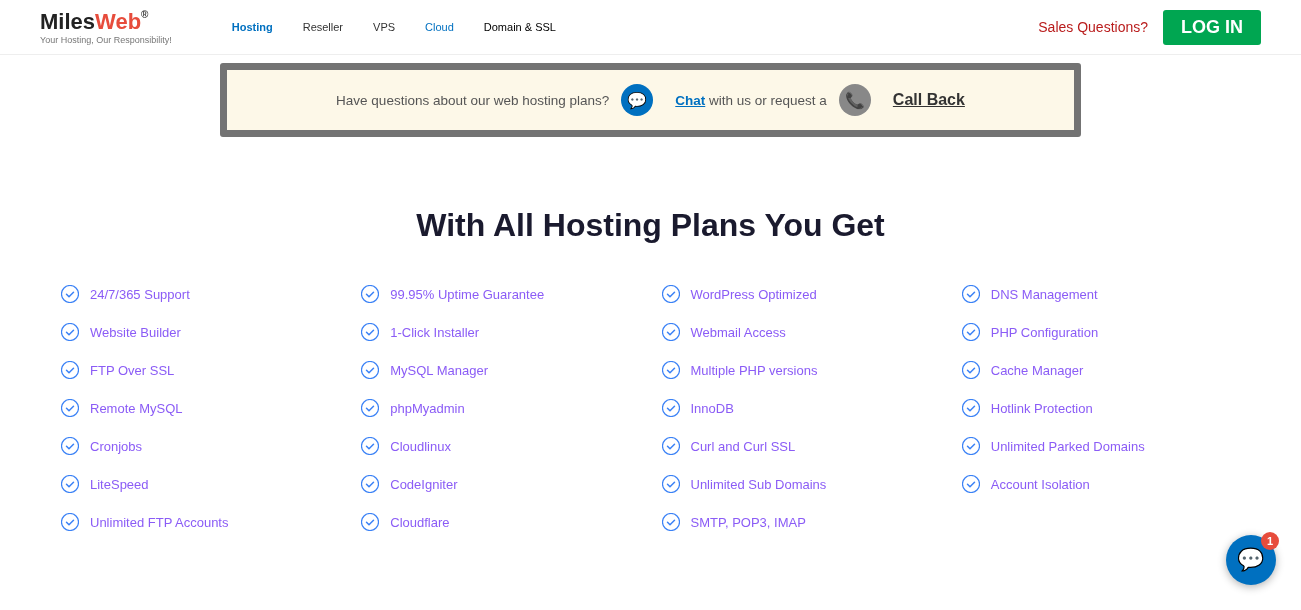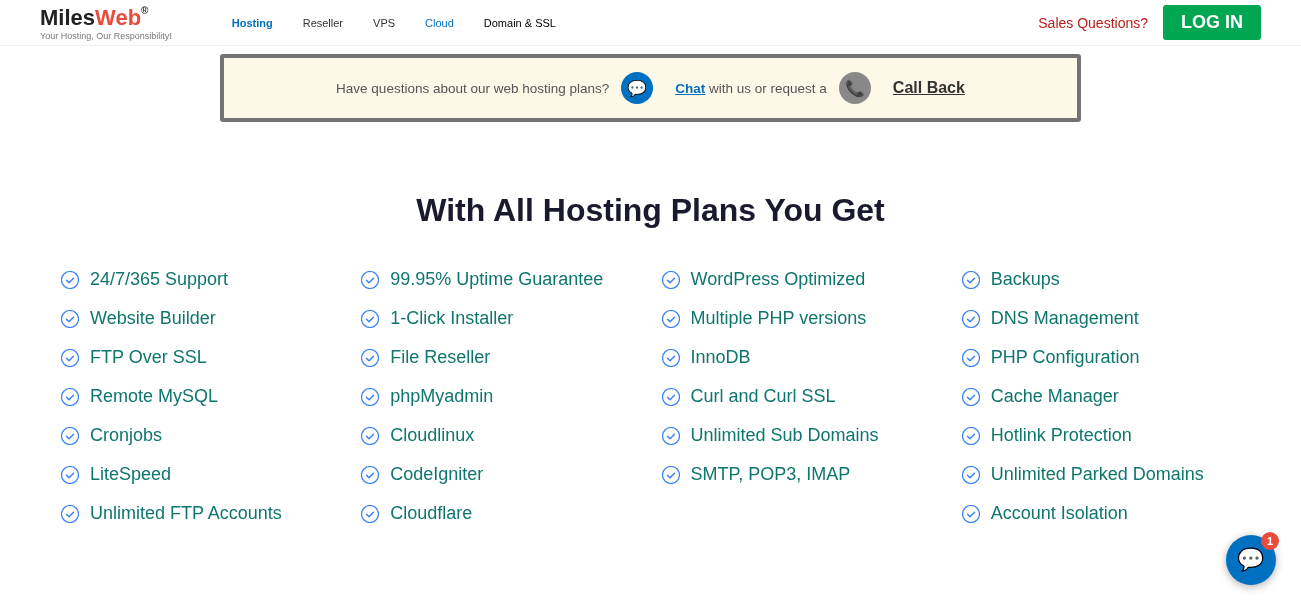--- a/index.html
+++ b/index.html
@@ -3,21 +3,21 @@
   <meta charset="utf-8">
   <style>
     * { margin: 0; padding: 0; box-sizing: border-box; }
     body { font-family: Arial, sans-serif; background: #fff; color: #333; width: 1301px; min-height: 610px; overflow-x: hidden; }
 
     
     .navbar {
       display: flex;
       align-items: center;
       padding: 0 40px;
-      height: 46px;
+      height: 55px;
       border-bottom: 1px solid #eee;
       background: #fff;
     }
     .logo-area {
       display: flex;
       flex-direction: column;
       align-items: flex-start;
       margin-right: 60px;
     }
     .nav-links { display: flex; gap: 30px; align-items: center; flex: 1; }
@@ -39,21 +39,21 @@
       padding: 7px 18px;
       font-size: 18px;
       font-weight: bold;
       cursor: pointer;
       border-radius: 3px;
     }
 
     
     .banner {
       background: #fdf8e8;
-      border: 4px solid #737373;
+      border: 7px solid #737373;
       margin: 0 220px;
       padding: 14px 20px;
       display: flex;
       align-items: center;
       justify-content: center;
       gap: 12px;
       border-radius: 3px;
       margin-top: 8px;
     }
     .banner-text { font-size: 13.5px; color: #555; }
@@ -104,22 +104,22 @@
       width: 20px;
       height: 20px;
       flex-shrink: 0;
       color: #0070c0;
       font-size: 16px;
       display: flex;
       align-items: center;
       justify-content: center;
     }
     .feature-label {
-      font-size: 18px;
-      color: #0f766e;
+      font-size: 13px;
+      color: #8b5cf6;
     }
 
     
     .chat-bubble {
       position: fixed;
       bottom: 25px;
       right: 25px;
       width: 50px;
       height: 50px;
       background: #0070c0;
@@ -277,21 +277,21 @@
       </span>
       <span class="feature-label">1-Click Installer</span>
     </div>
         <div class="feature-item">
       <span class="check-icon">
         <svg width="18" height="18" viewBox="0 0 18 18" fill="none" xmlns="http://www.w3.org/2000/svg">
           <circle cx="9" cy="9" r="8.5" stroke="#3b82f6" stroke-width="1.2" fill="none"></circle>
           <path d="M5.5 9.2l2.5 2.5 4.5-4.5" stroke="#3b82f6" stroke-width="1.5" stroke-linecap="round" stroke-linejoin="round"></path>
         </svg>
       </span>
-      <span class="feature-label">File Reseller</span>
+      <span class="feature-label">MySQL Manager</span>
     </div>
         <div class="feature-item">
       <span class="check-icon">
         <svg width="18" height="18" viewBox="0 0 18 18" fill="none" xmlns="http://www.w3.org/2000/svg">
           <circle cx="9" cy="9" r="8.5" stroke="#3b82f6" stroke-width="1.2" fill="none"></circle>
           <path d="M5.5 9.2l2.5 2.5 4.5-4.5" stroke="#3b82f6" stroke-width="1.5" stroke-linecap="round" stroke-linejoin="round"></path>
         </svg>
       </span>
       <span class="feature-label">phpMyadmin</span>
     </div>
@@ -334,20 +334,29 @@
       </span>
       <span class="feature-label">WordPress Optimized</span>
     </div>
         <div class="feature-item">
       <span class="check-icon">
         <svg width="18" height="18" viewBox="0 0 18 18" fill="none" xmlns="http://www.w3.org/2000/svg">
           <circle cx="9" cy="9" r="8.5" stroke="#3b82f6" stroke-width="1.2" fill="none"></circle>
           <path d="M5.5 9.2l2.5 2.5 4.5-4.5" stroke="#3b82f6" stroke-width="1.5" stroke-linecap="round" stroke-linejoin="round"></path>
         </svg>
       </span>
+      <span class="feature-label">Webmail Access</span>
+    </div>
+        <div class="feature-item">
+      <span class="check-icon">
+        <svg width="18" height="18" viewBox="0 0 18 18" fill="none" xmlns="http://www.w3.org/2000/svg">
+          <circle cx="9" cy="9" r="8.5" stroke="#3b82f6" stroke-width="1.2" fill="none"></circle>
+          <path d="M5.5 9.2l2.5 2.5 4.5-4.5" stroke="#3b82f6" stroke-width="1.5" stroke-linecap="round" stroke-linejoin="round"></path>
+        </svg>
+      </span>
       <span class="feature-label">Multiple PHP versions</span>
     </div>
         <div class="feature-item">
       <span class="check-icon">
         <svg width="18" height="18" viewBox="0 0 18 18" fill="none" xmlns="http://www.w3.org/2000/svg">
           <circle cx="9" cy="9" r="8.5" stroke="#3b82f6" stroke-width="1.2" fill="none"></circle>
           <path d="M5.5 9.2l2.5 2.5 4.5-4.5" stroke="#3b82f6" stroke-width="1.5" stroke-linecap="round" stroke-linejoin="round"></path>
         </svg>
       </span>
       <span class="feature-label">InnoDB</span>
@@ -375,29 +384,20 @@
         <svg width="18" height="18" viewBox="0 0 18 18" fill="none" xmlns="http://www.w3.org/2000/svg">
           <circle cx="9" cy="9" r="8.5" stroke="#3b82f6" stroke-width="1.2" fill="none"></circle>
           <path d="M5.5 9.2l2.5 2.5 4.5-4.5" stroke="#3b82f6" stroke-width="1.5" stroke-linecap="round" stroke-linejoin="round"></path>
         </svg>
       </span>
       <span class="feature-label">SMTP, POP3, IMAP</span>
     </div>
       </div>
 
     <div class="feature-column" id="col4-container">
-    <div class="feature-item">
-      <span class="check-icon">
-        <svg width="18" height="18" viewBox="0 0 18 18" fill="none" xmlns="http://www.w3.org/2000/svg">
-          <circle cx="9" cy="9" r="8.5" stroke="#3b82f6" stroke-width="1.2" fill="none"></circle>
-          <path d="M5.5 9.2l2.5 2.5 4.5-4.5" stroke="#3b82f6" stroke-width="1.5" stroke-linecap="round" stroke-linejoin="round"></path>
-        </svg>
-      </span>
-      <span class="feature-label">Backups</span>
-    </div>
         <div class="feature-item">
       <span class="check-icon">
         <svg width="18" height="18" viewBox="0 0 18 18" fill="none" xmlns="http://www.w3.org/2000/svg">
           <circle cx="9" cy="9" r="8.5" stroke="#3b82f6" stroke-width="1.2" fill="none"></circle>
           <path d="M5.5 9.2l2.5 2.5 4.5-4.5" stroke="#3b82f6" stroke-width="1.5" stroke-linecap="round" stroke-linejoin="round"></path>
         </svg>
       </span>
       <span class="feature-label">DNS Management</span>
     </div>
         <div class="feature-item">

